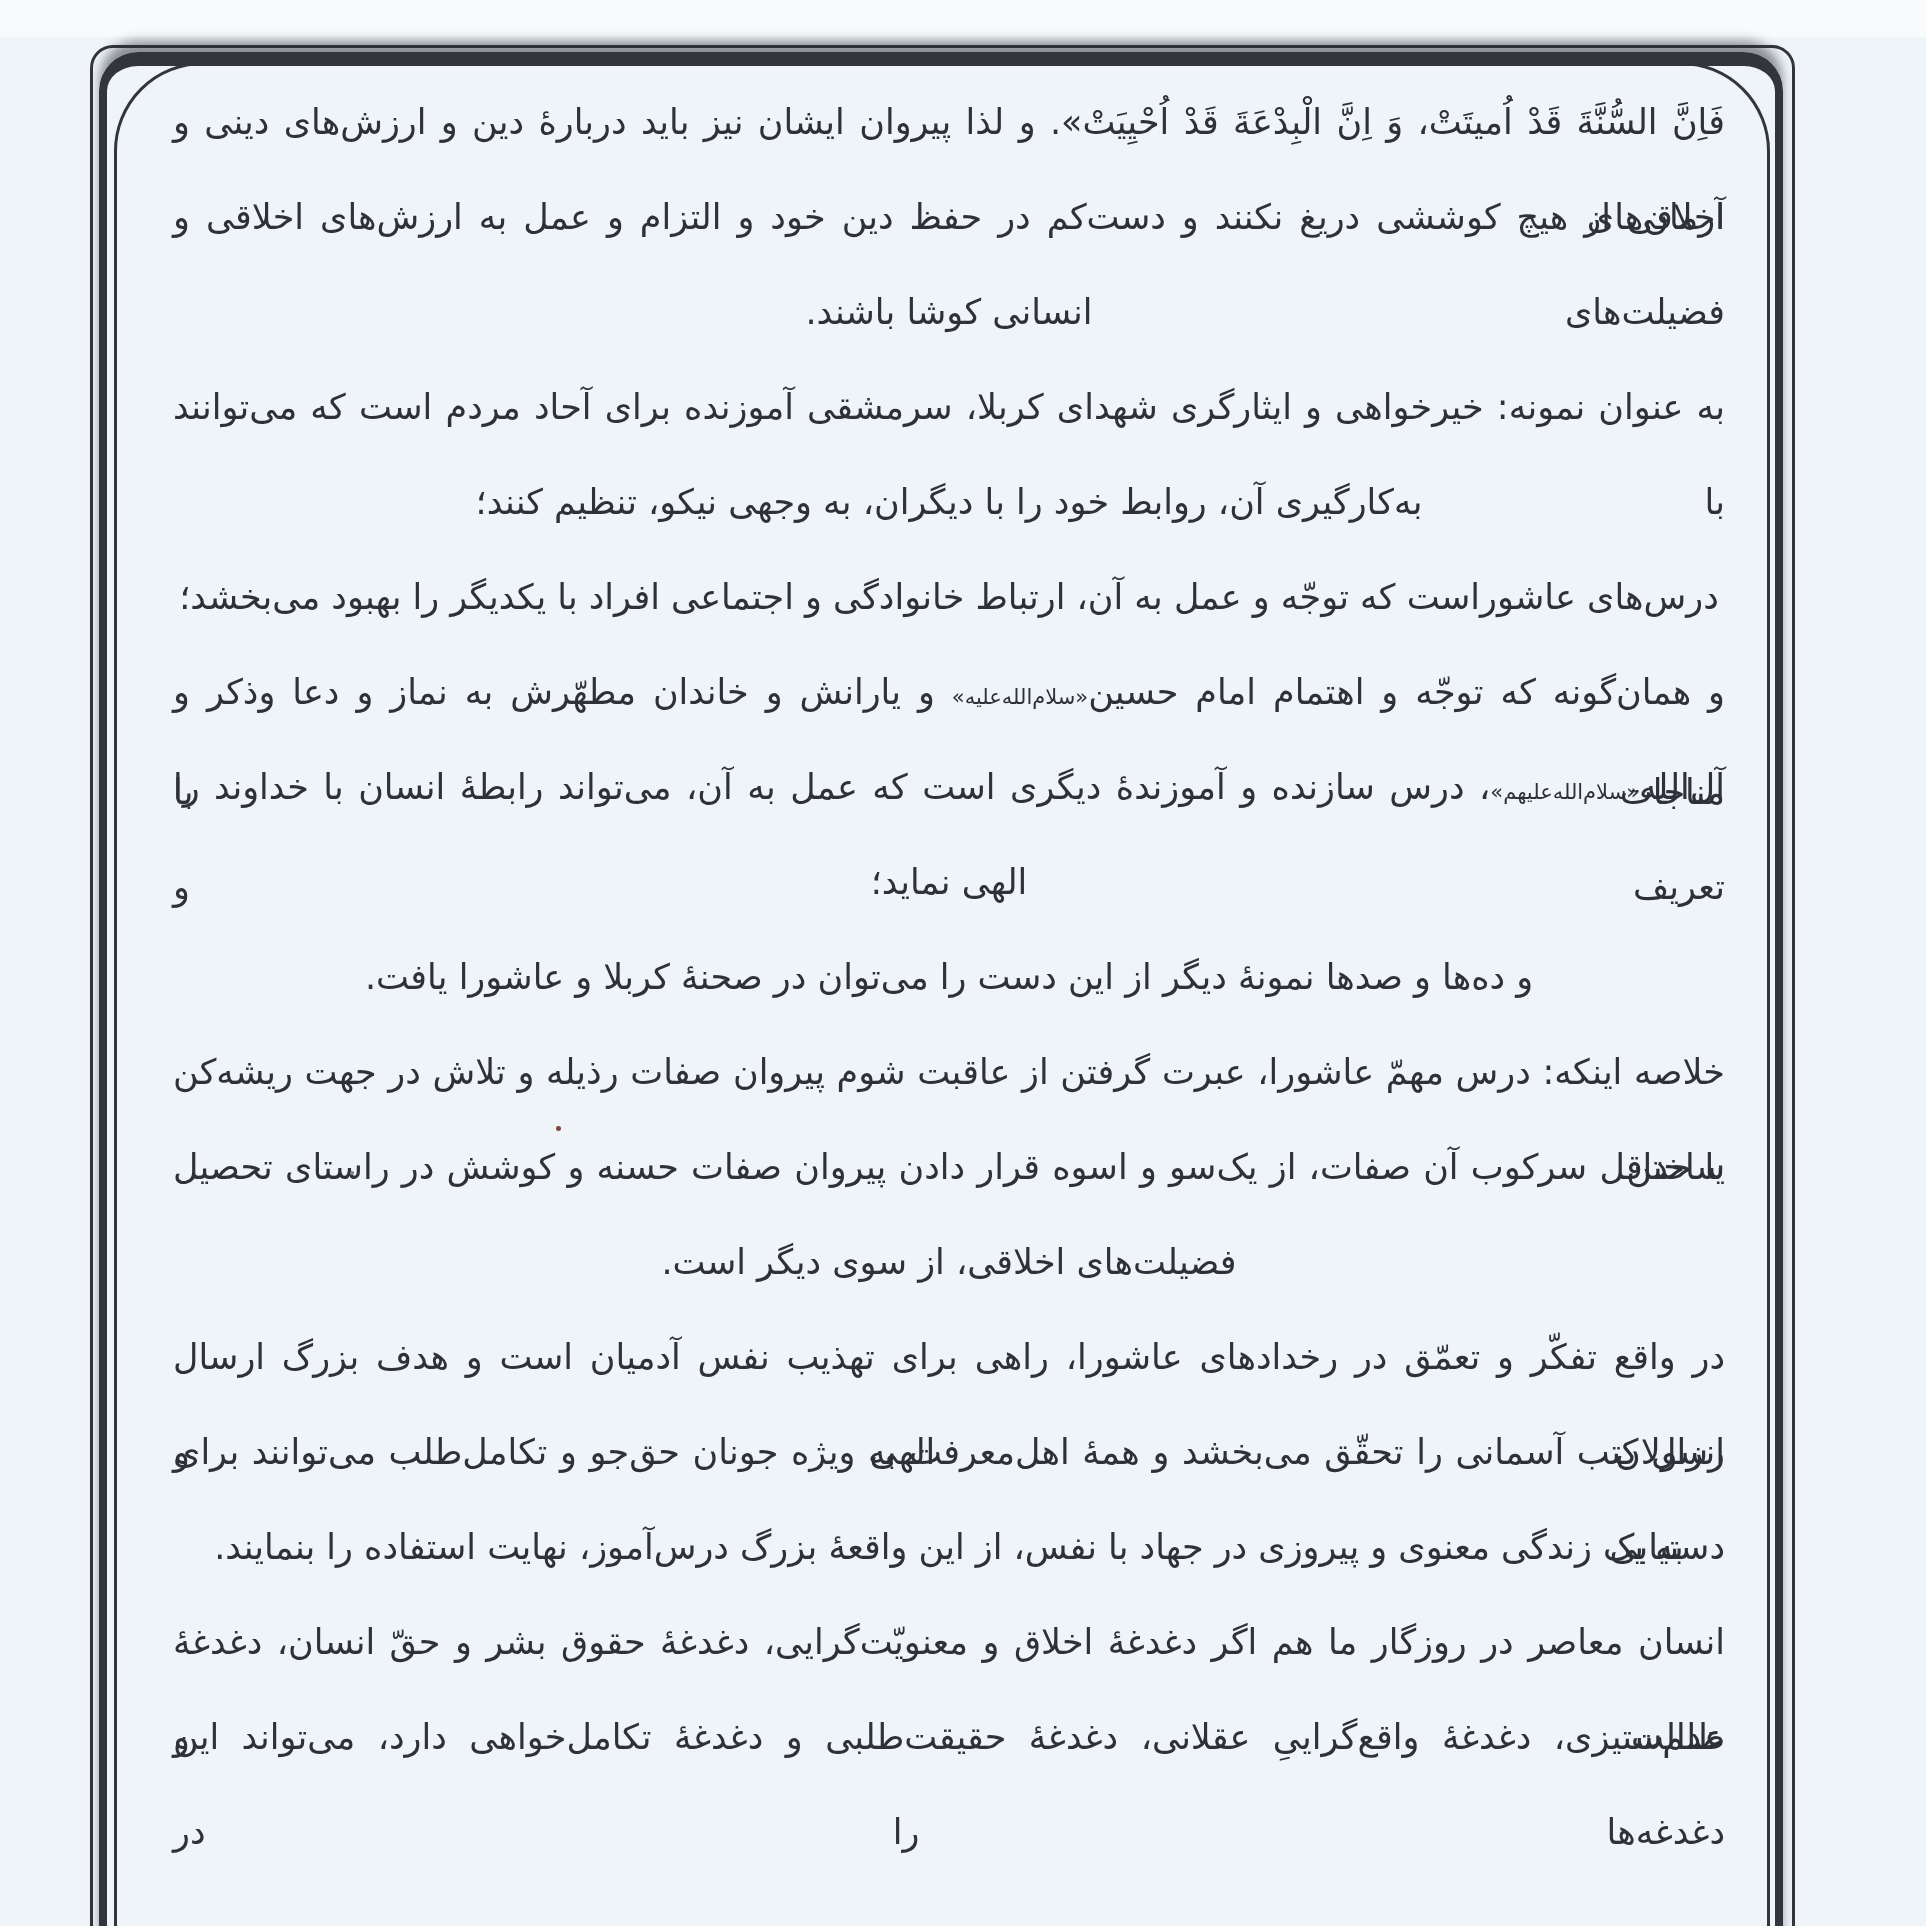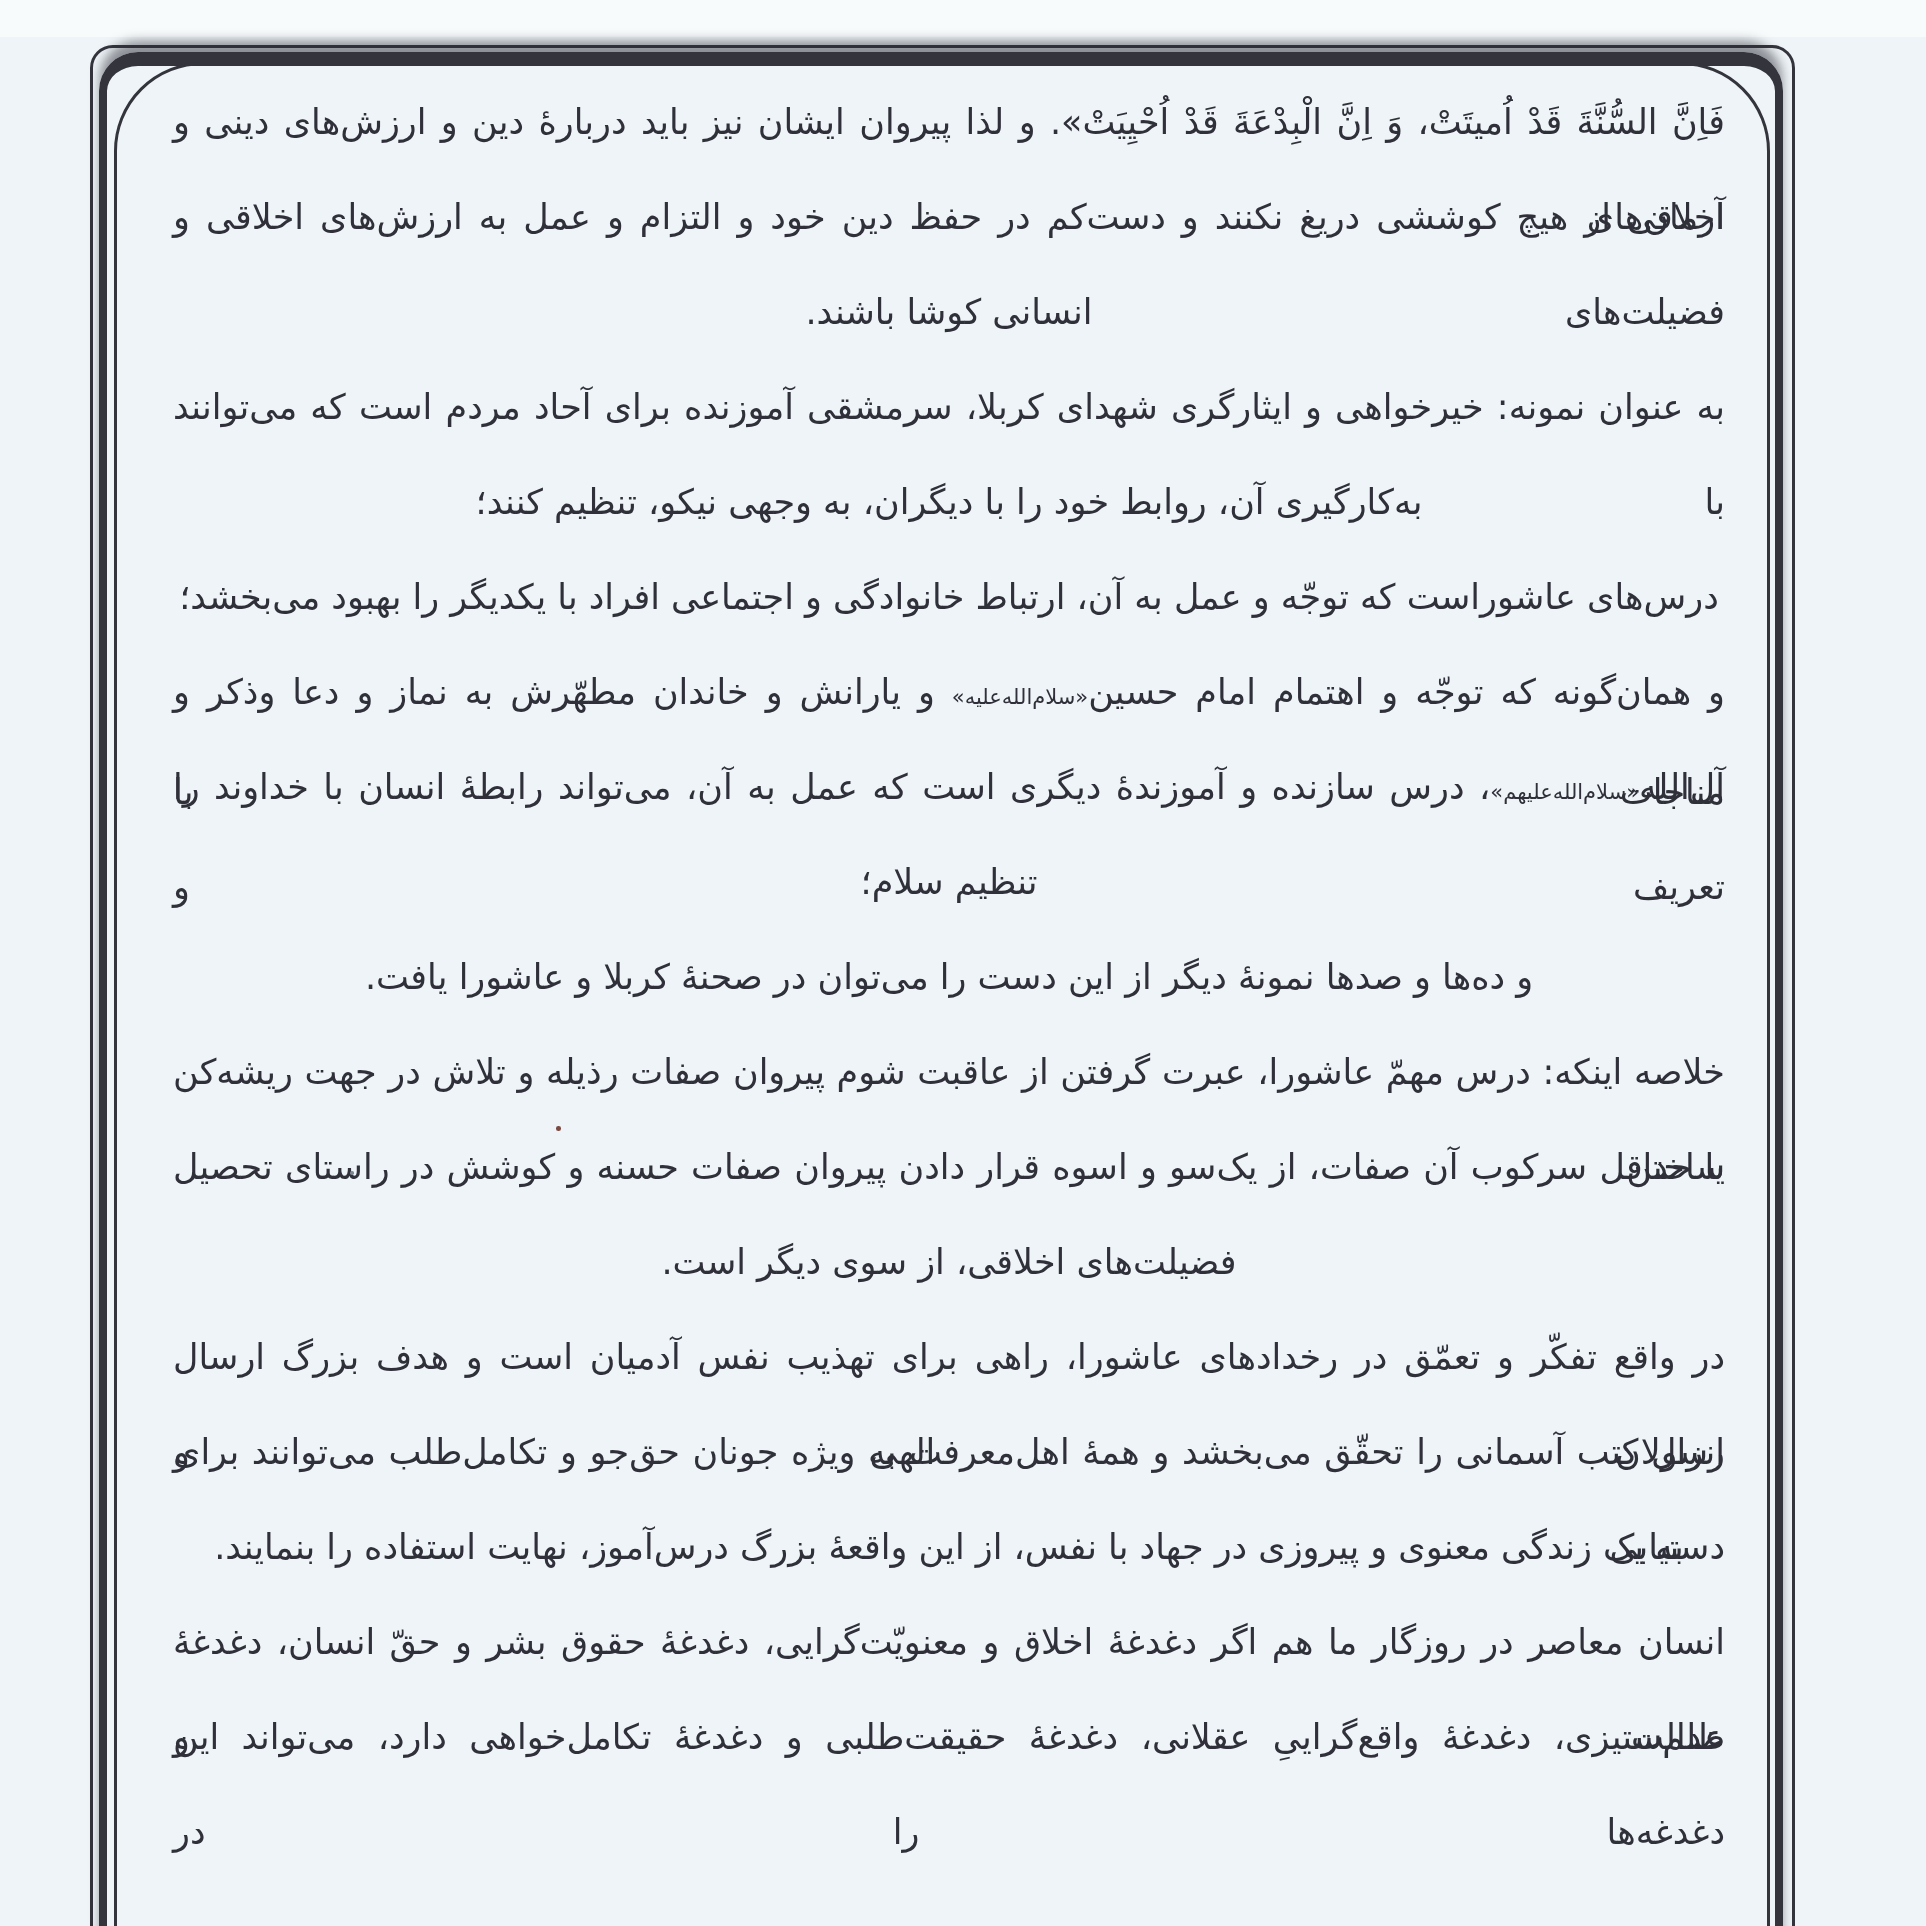--- a/index.html
+++ b/index.html
@@ -35,21 +35,21 @@
 
   <div class="text-col">
       <div class="line align-justify">فَاِنَّ السُّنَّةَ قَدْ اُمیتَتْ، وَ اِنَّ الْبِدْعَةَ قَدْ اُحْیِیَتْ». و لذا پیروان ایشان نیز باید دربارهٔ دین و ارزش‌های دینی و آرمان‌های</div>
       <div class="line align-justify">اخلاقی از هیچ کوششی دریغ نکنند و دست‌کم در حفظ دین خود و التزام و عمل به ارزش‌های اخلاقی و فضیلت‌های</div>
       <div class="line align-right">انسانی کوشا باشند.</div>
       <div class="line align-justify">به عنوان نمونه: خیرخواهی و ایثارگری شهدای کربلا، سرمشقی آموزنده برای آحاد مردم است که می‌توانند با</div>
       <div class="line align-right">به‌کارگیری آن، روابط خود را با دیگران، به وجهی نیکو، تنظیم کنند؛</div>
       <div class="line align-right">درس‌های عاشوراست که توجّه و عمل به آن، ارتباط خانوادگی و اجتماعی افراد با یکدیگر را بهبود می‌بخشد؛</div>
       <div class="line align-justify">و همان‌گونه که توجّه و اهتمام امام حسین<span class="hon">«سلام‌الله‌علیه»</span> و یارانش و خاندان مطهّرش به نماز و دعا وذکر و مناجات با</div>
       <div class="line align-justify">آل‌الله<span class="hon">«سلام‌الله‌علیهم»</span>، درس سازنده و آموزندهٔ دیگری است که عمل به آن، می‌تواند رابطهٔ انسان با خداوند را تعریف و</div>
-      <div class="line align-right">تنظیم سلام؛</div>
+      <div class="line align-right">الهی نماید؛</div>
       <div class="line align-right">و ده‌ها و صدها نمونهٔ دیگر از این دست را می‌توان در صحنهٔ کربلا و عاشورا یافت.</div>
       <div class="line align-justify">خلاصه اینکه: درس مهمّ عاشورا، عبرت گرفتن از عاقبت شوم پیروان صفات رذیله و تلاش در جهت ریشه‌کن ساختن</div>
       <div class="line align-justify">یا حداقل سرکوب آن صفات، از یک‌سو و اسوه قرار دادن پیروان صفات حسنه و کوشش در راستای تحصیل</div>
       <div class="line align-right">فضیلت‌های اخلاقی، از سوی دیگر است.</div>
       <div class="line align-justify">در واقع تفکّر و تعمّق در رخدادهای عاشورا، راهی برای تهذیب نفس آدمیان است و هدف بزرگ ارسال رسولان الهی و</div>
       <div class="line align-justify">انزال کتب آسمانی را تحقّق می‌بخشد و همهٔ اهل‌معرفت به ویژه جونان حق‌جو و تکامل‌طلب می‌توانند برای دستیابی</div>
       <div class="line align-right">به یک زندگی معنوی و پیروزی در جهاد با نفس، از این واقعهٔ بزرگ درس‌آموز، نهایت استفاده را بنمایند.</div>
       <div class="line align-justify">انسان معاصر در روزگار ما هم اگر دغدغهٔ اخلاق و معنویّت‌گرایی، دغدغهٔ حقوق بشر و حقّ انسان، دغدغهٔ عدالت و</div>
       <div class="line align-justify">ظلم‌ستیزی، دغدغهٔ واقع‌گراییِ عقلانی، دغدغهٔ حقیقت‌طلبی و دغدغهٔ تکامل‌خواهی دارد، می‌تواند این دغدغه‌ها را در</div>
     </div>

